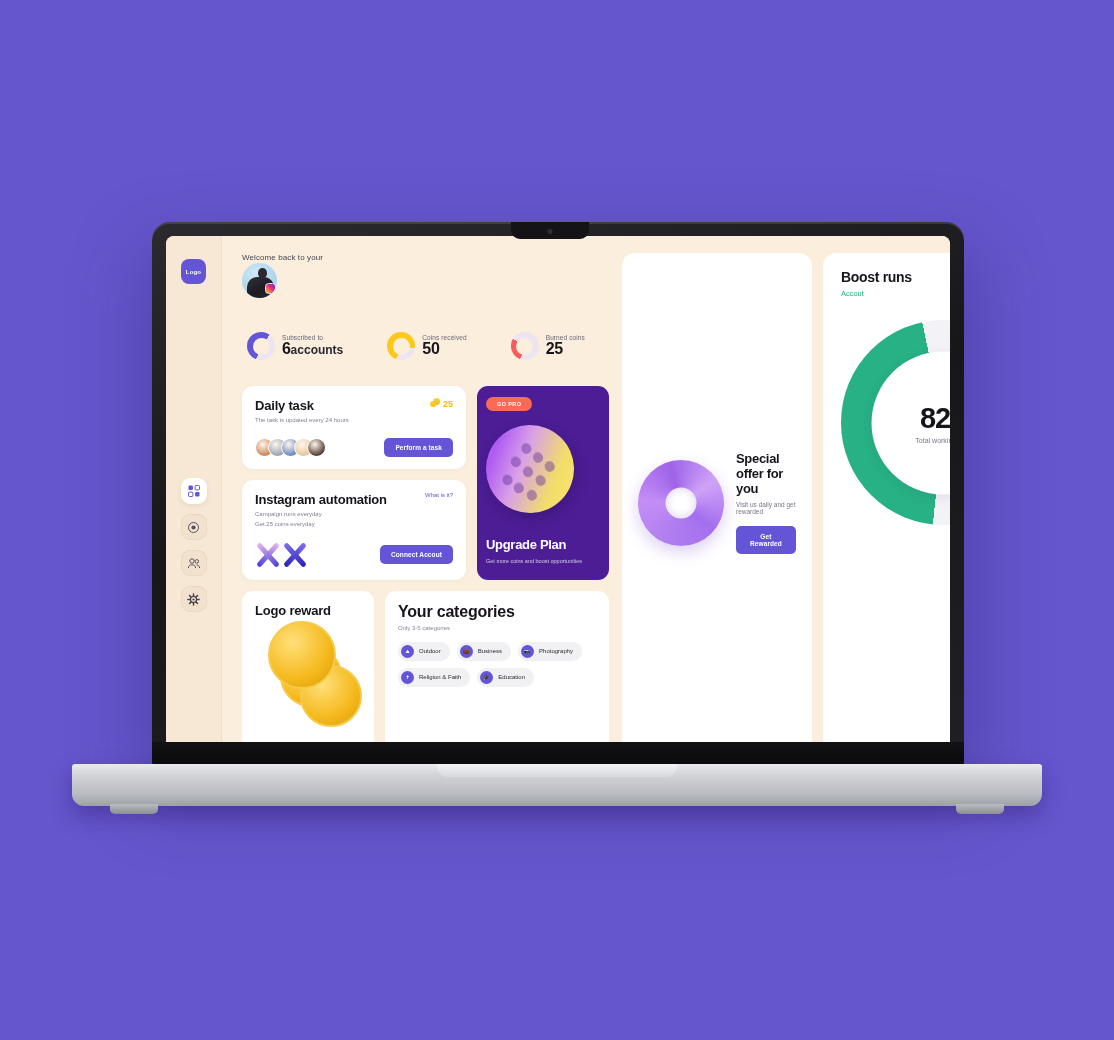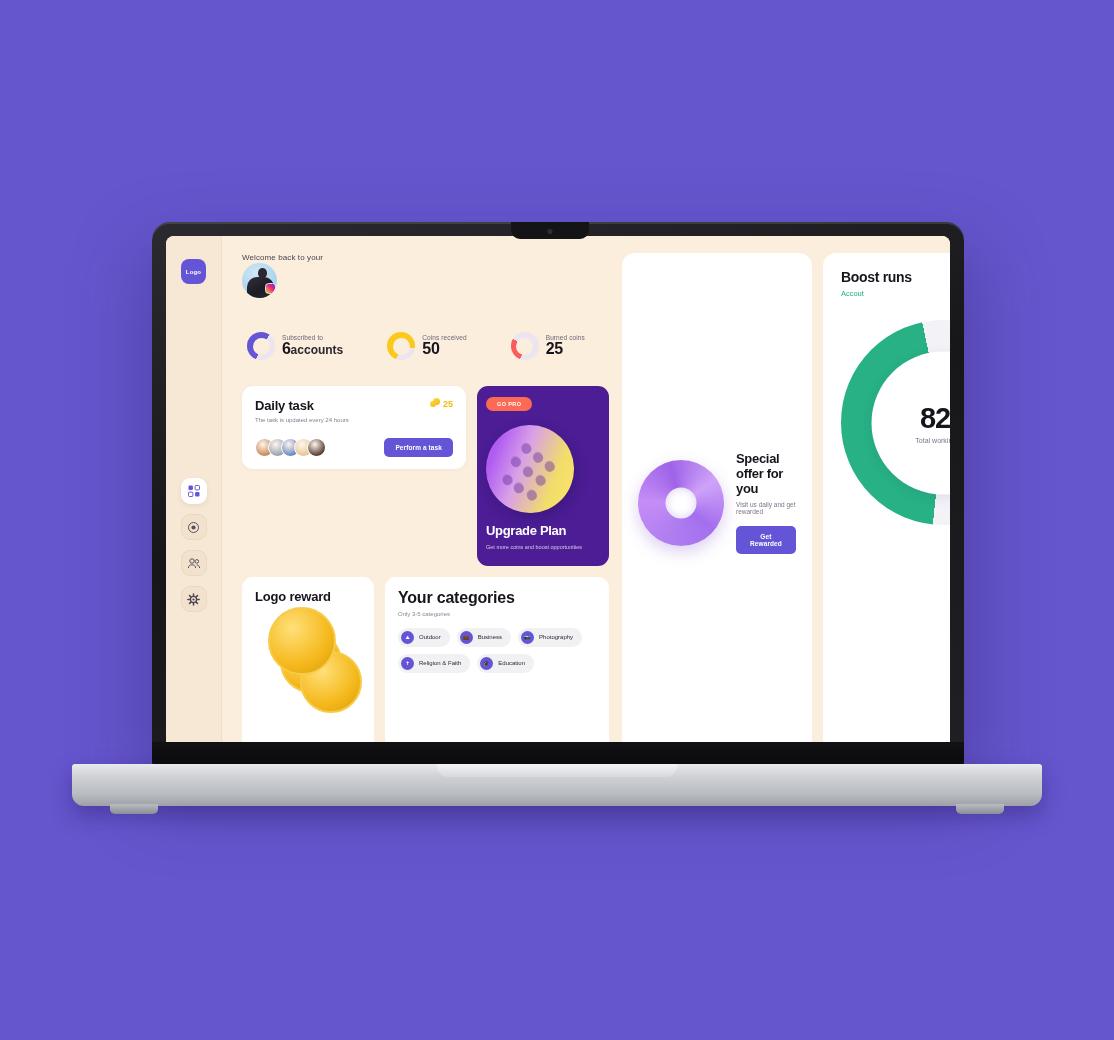--- a/index.html
+++ b/index.html
@@ -393,20 +393,37 @@
                       <span style="background: radial-gradient(circle at 40% 32%, rgb(255, 246, 236) 0%, rgb(201, 139, 94) 70%);"></span>
                       <span style="background: radial-gradient(circle at 40% 32%, rgb(255, 246, 236) 0%, rgb(154, 166, 178) 70%);"></span>
                       <span style="background: radial-gradient(circle at 40% 32%, rgb(255, 246, 236) 0%, rgb(110, 140, 196) 70%);"></span>
                       <span style="background: radial-gradient(circle at 40% 32%, rgb(255, 246, 236) 0%, rgb(232, 199, 154) 70%);"></span>
                       <span style="background: radial-gradient(circle at 40% 32%, rgb(255, 246, 236) 0%, rgb(90, 66, 55) 70%);"></span>
                     </div>
                   <button class="btn">Perform a task</button>
                 </div>
               </div>
 
+              <div class="card">
+                <div class="card-head">
+                  <div>
+                    <div class="card-title">Instagram automation</div>
+                    <div class="card-sub">Campaign runs everyday</div>
+                    <div class="card-sub" style="margin-top:0">Get 25 coins everyday</div>
+                  </div>
+                  <a class="link-what">What is it?</a>
+                </div>
+                <div class="card-foot">
+                  <div class="xx">
+                    <span class="x a"></span>
+                    <span class="x b"></span>
+                  </div>
+                  <button class="btn">Connect Accout</button>
+                </div>
+              </div>
             </div>
 
             <div class="upgrade">
               <div class="gopro">GO PRO</div>
               <div class="egg">
                 <div class="dots" id="egg-dots">
                     <i style="left: 16%; top: 44%;"></i>
                     <i style="left: 33%; top: 30%;"></i>
                     <i style="left: 50%; top: 20%;"></i>
                     <i style="left: 24%; top: 58%;"></i>

